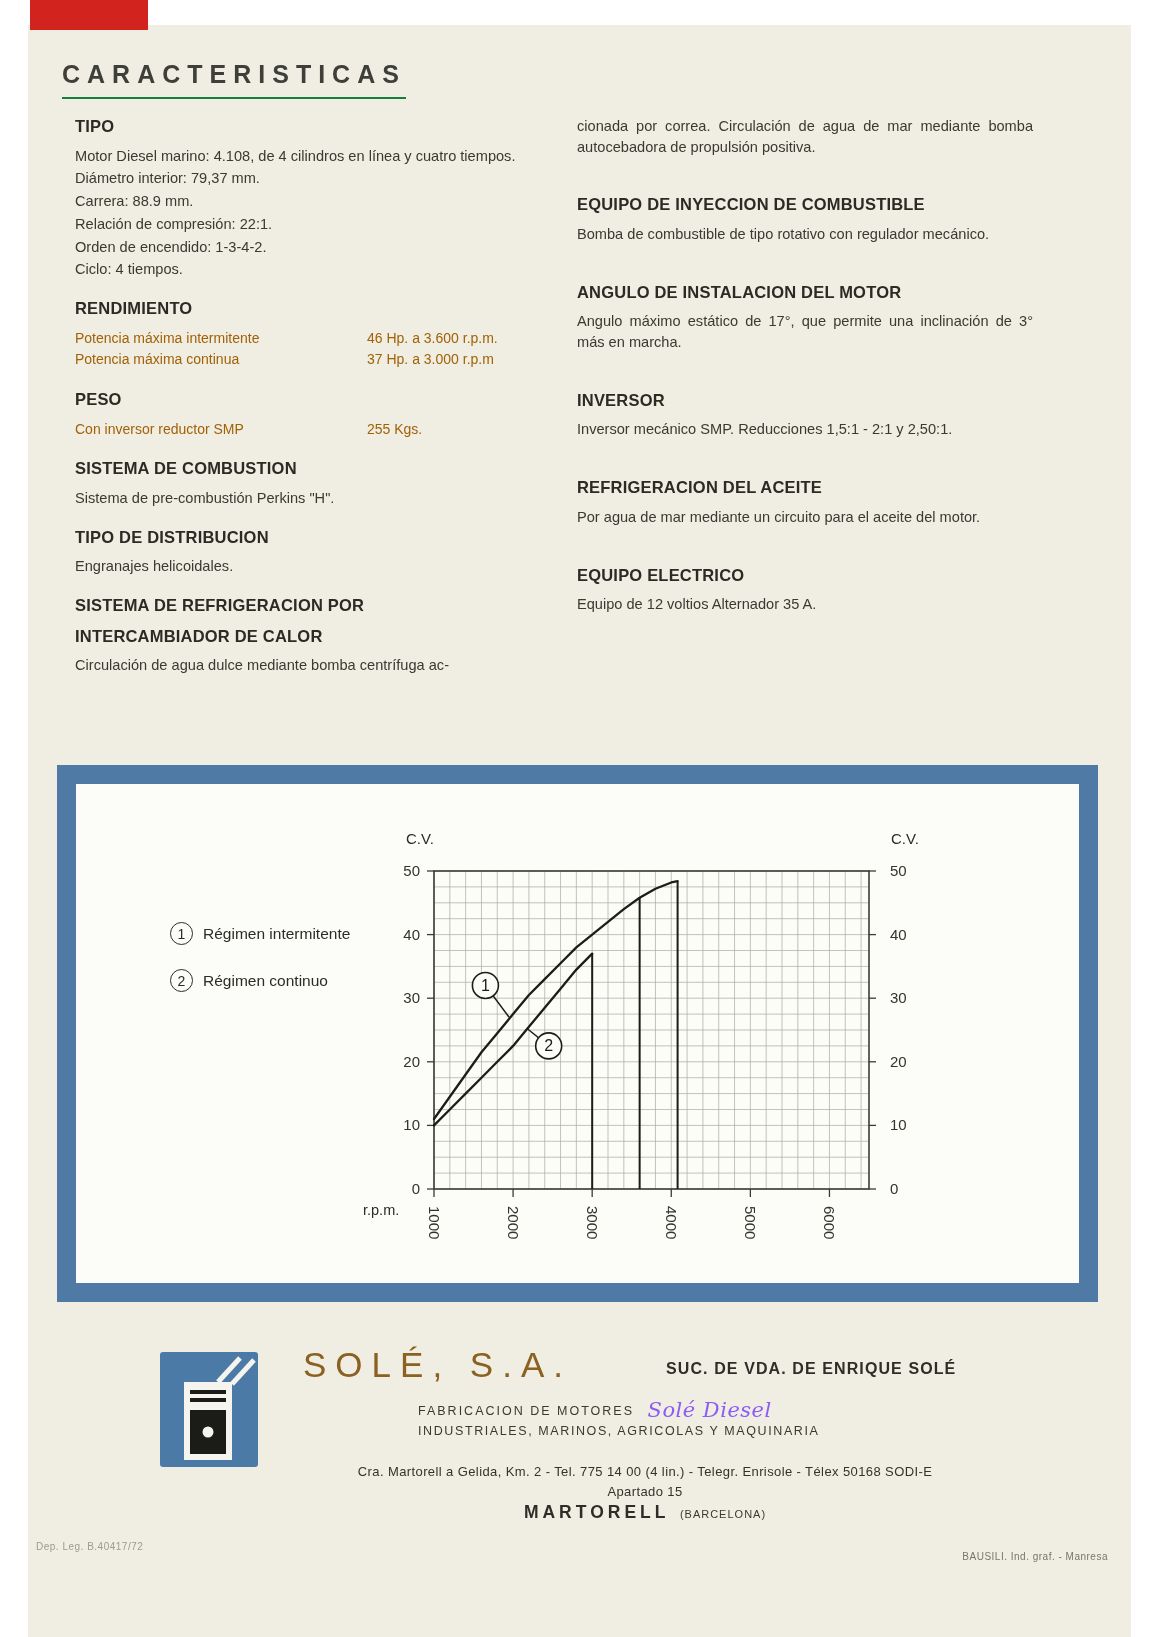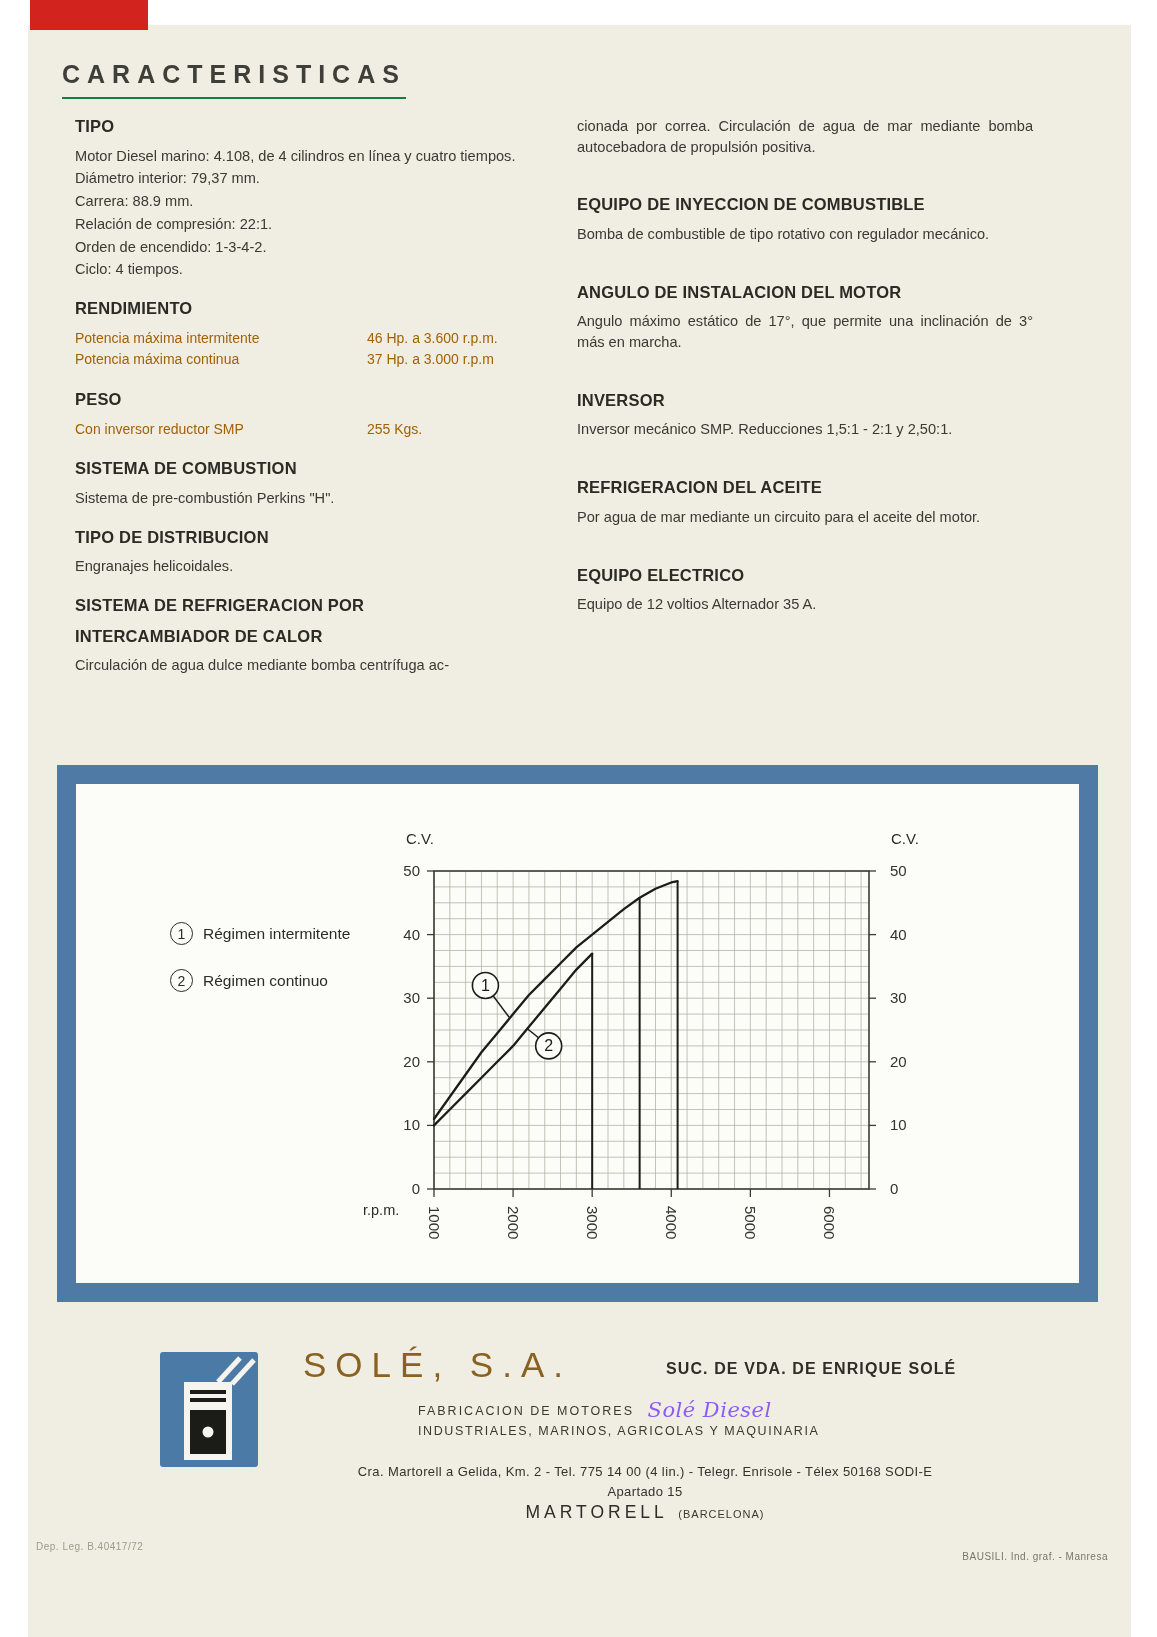--- a/index.html
+++ b/index.html
@@ -56,21 +56,21 @@
   .fab-line { position:absolute; left:418px; top:1396px; font-size:12.5px; letter-spacing:2px; color:#3a3a30; }
   .fab-line .script {
     font-family:"DejaVu Serif", serif; font-style:italic; font-size:21px; color:#8b5cf6;
     letter-spacing:0.5px; margin-left:8px; position:relative; top:2px;
   }
   .industries { position:absolute; left:418px; top:1424px; font-size:12.5px; letter-spacing:1.6px; color:#3a3a30; }
   .addr-block { position:absolute; left:295px; top:1464px; width:700px; text-align:center;
                 font-size:13px; color:#33332c; letter-spacing:0.4px; }
   .addr-block .po { margin-top:5px; }
   .city-line { position:absolute; left:295px; top:1502px; width:700px; text-align:center; }
-  .city-line .city { font-size:17.5px; font-weight:normal; letter-spacing:4px; color:#2e2e28;margin-top:31px; }
+  .city-line .city { font-size:17.5px; font-weight:bold; letter-spacing:4px; color:#2e2e28;margin-top:31px; }
   .city-line .prov { font-size:11px; letter-spacing:1px; color:#3a3a30; margin-left:6px; }
 
   .imprint-left  { position:absolute; left:36px;  top:1541px; font-size:10px; color:#9c9c8a; letter-spacing:0.5px; }
   .imprint-right { position:absolute; left:858px; top:1551px; width:250px; text-align:right;
                    font-size:10px; color:#77776a; letter-spacing:0.5px; }
 </style>
 </head>
 <body>
 
 <div class="page-bg"></div>

